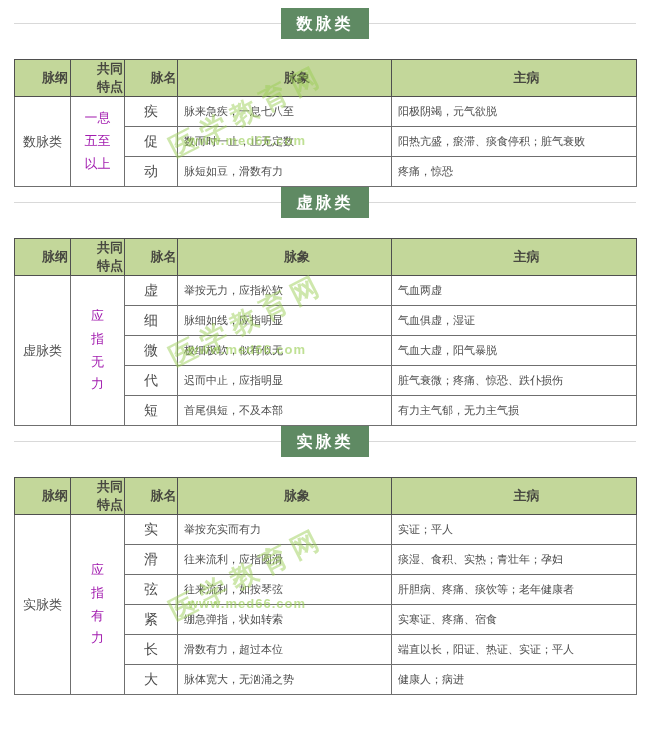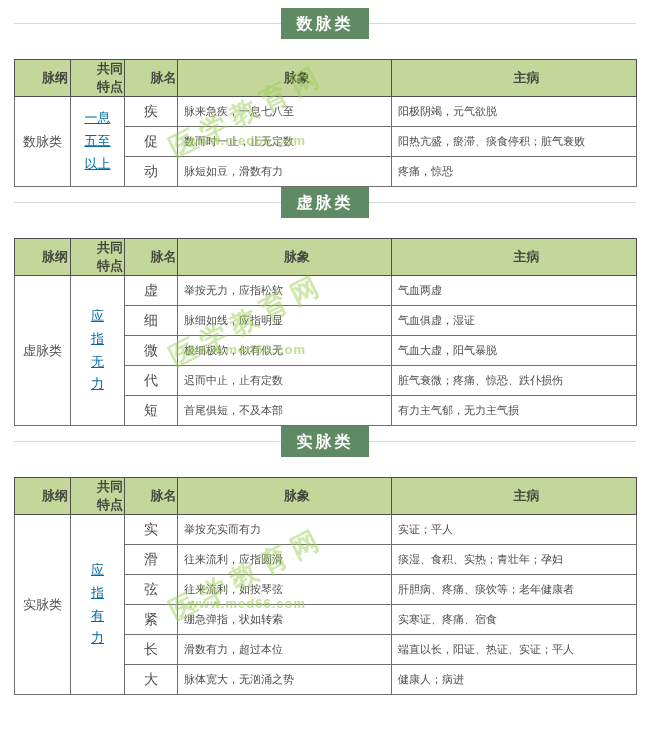--- a/index.html
+++ b/index.html
@@ -29,21 +29,21 @@
   table { width:100%; border-collapse:collapse; table-layout:fixed; }
   th, td { border:1px solid #6f6f6f; padding:0; overflow:hidden; }
   thead tr { height:31px; }
   thead th {
     background:#c3d79a; font-size:13px; font-weight:bold;
     color:#474740; border-color:#4f4f4f; text-align:center;padding-left:25px;
   }
   tbody tr { height:30px; }
   td.cat   { text-align:center; font-size:13px; color:#4d4d4d; }
   td.common{ text-align:center; font-size:13px; line-height:1.75;
-             white-space:pre-line; color:#0369a1;text-decoration:underline; }
+             white-space:pre-line; color:#a21caf; }
   td.name  { text-align:center; font-size:14px; color:#4d4d4d; }
   td.desc, td.disease {
     text-align:left; padding:0 6px; font-size:11px; color:#4d4d4d;
     white-space:nowrap;
   }
 
   
   .wm {
     position:absolute; left:148px; top:50%;
     transform:translateY(-54%);
@@ -158,21 +158,21 @@
                 <td class="desc">脉细如线，应指明显</td>
                 <td class="disease">气血俱虚，湿证</td>
               </tr>
               <tr>
                 <td class="name">微</td>
                 <td class="desc">极细极软，似有似无</td>
                 <td class="disease">气血大虚，阳气暴脱</td>
               </tr>
               <tr>
                 <td class="name">代</td>
-                <td class="desc">迟而中止，止有定数</td>
+                <td class="desc">迟而中止，应指明显</td>
                 <td class="disease">脏气衰微；疼痛、惊恐、跌仆损伤</td>
               </tr>
               <tr>
                 <td class="name">短</td>
                 <td class="desc">首尾俱短，不及本部</td>
                 <td class="disease">有力主气郁，无力主气损</td>
               </tr>
             </tbody>
           </table>
           <div class="wm">

